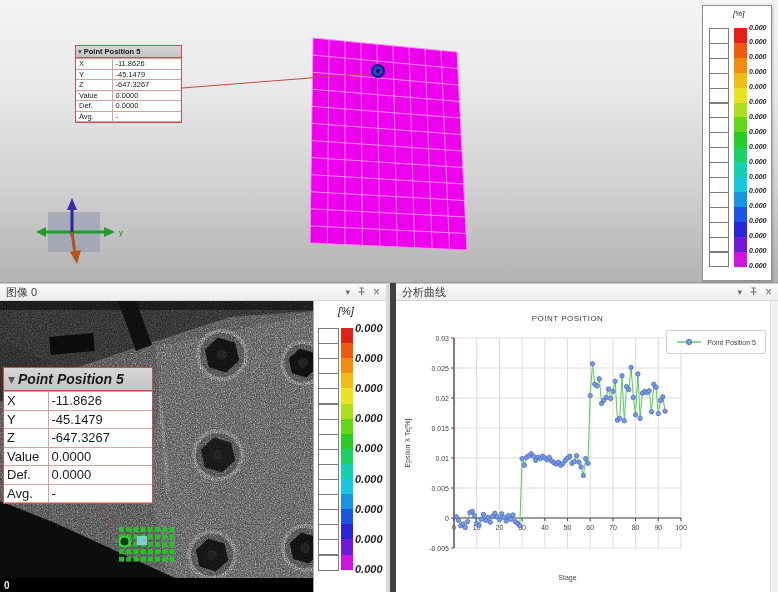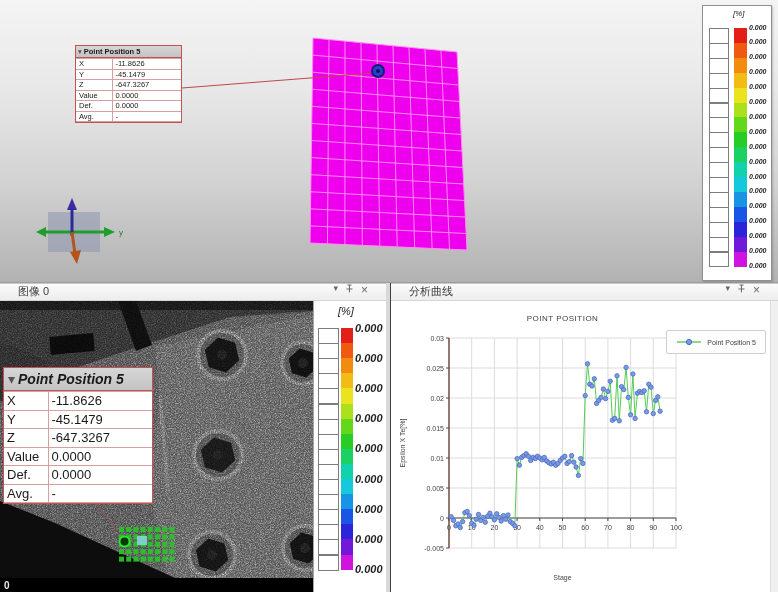--- a/index.html
+++ b/index.html
@@ -38,27 +38,27 @@
   .legend3d .unit{top:3px;left:30px;font-size:8px;}
   .legend3d .leglab{font-size:7px;}
   .legendimg{left:313px;top:0;width:73px;height:291px;border-left:1px solid #a5a5a5;}
   .legendimg .unit{top:4px;left:24px;font-size:11px;}
   .legendimg .leglab{font-size:11px;}
 
   
   .bottomrow{position:absolute;left:0;top:283px;width:778px;height:309px;display:flex;}
   .dockpanel{display:flex;flex-direction:column;height:309px;}
   .dockhead{height:18px;background:linear-gradient(#fbfbfb,#ededed);border-top:1px solid #c9c9c9;border-bottom:1px solid #d6d6d6;
-    display:flex;align-items:flex-start;font-size:11px;color:#3c3c3c;padding:0 18px;flex:0 0 18px;}
+    display:flex;align-items:center;font-size:11px;color:#3c3c3c;padding:0 6px;flex:0 0 18px;}
   .dockhead .sp{flex:1;}
   .dockhead .hicon{color:#6a6a6a;font-size:9px;margin-left:7px;cursor:pointer;line-height:1;}
   .dockhead .hicon.close{font-size:12px;}
   .dockcontent{position:relative;flex:1;background:#fff;overflow:hidden;}
   .imgpanel{width:386px;}
-  .chartpanel{width:388px;border-left:1px solid #404040;}
+  .chartpanel{width:388px;border-left:6px solid #404040;}
   .vsplit{width:4px;height:309px;background:#d8d8d8;cursor:col-resize;}
   .chartgutter{position:absolute;right:0;top:0;width:8px;height:291px;background:#f0f0f0;border-left:1px solid #dcdcdc;}
 
   
   .chartlegend{position:absolute;right:12px;top:29px;border:1px solid #cfcfcf;background:#fdfdfd;border-radius:2px;
     display:flex;align-items:center;gap:5px;padding:7px 9px;font-size:7px;color:#444;}
 
   svg text{font-family:"Liberation Sans","DejaVu Sans",sans-serif;}
 </style>
 </head>

